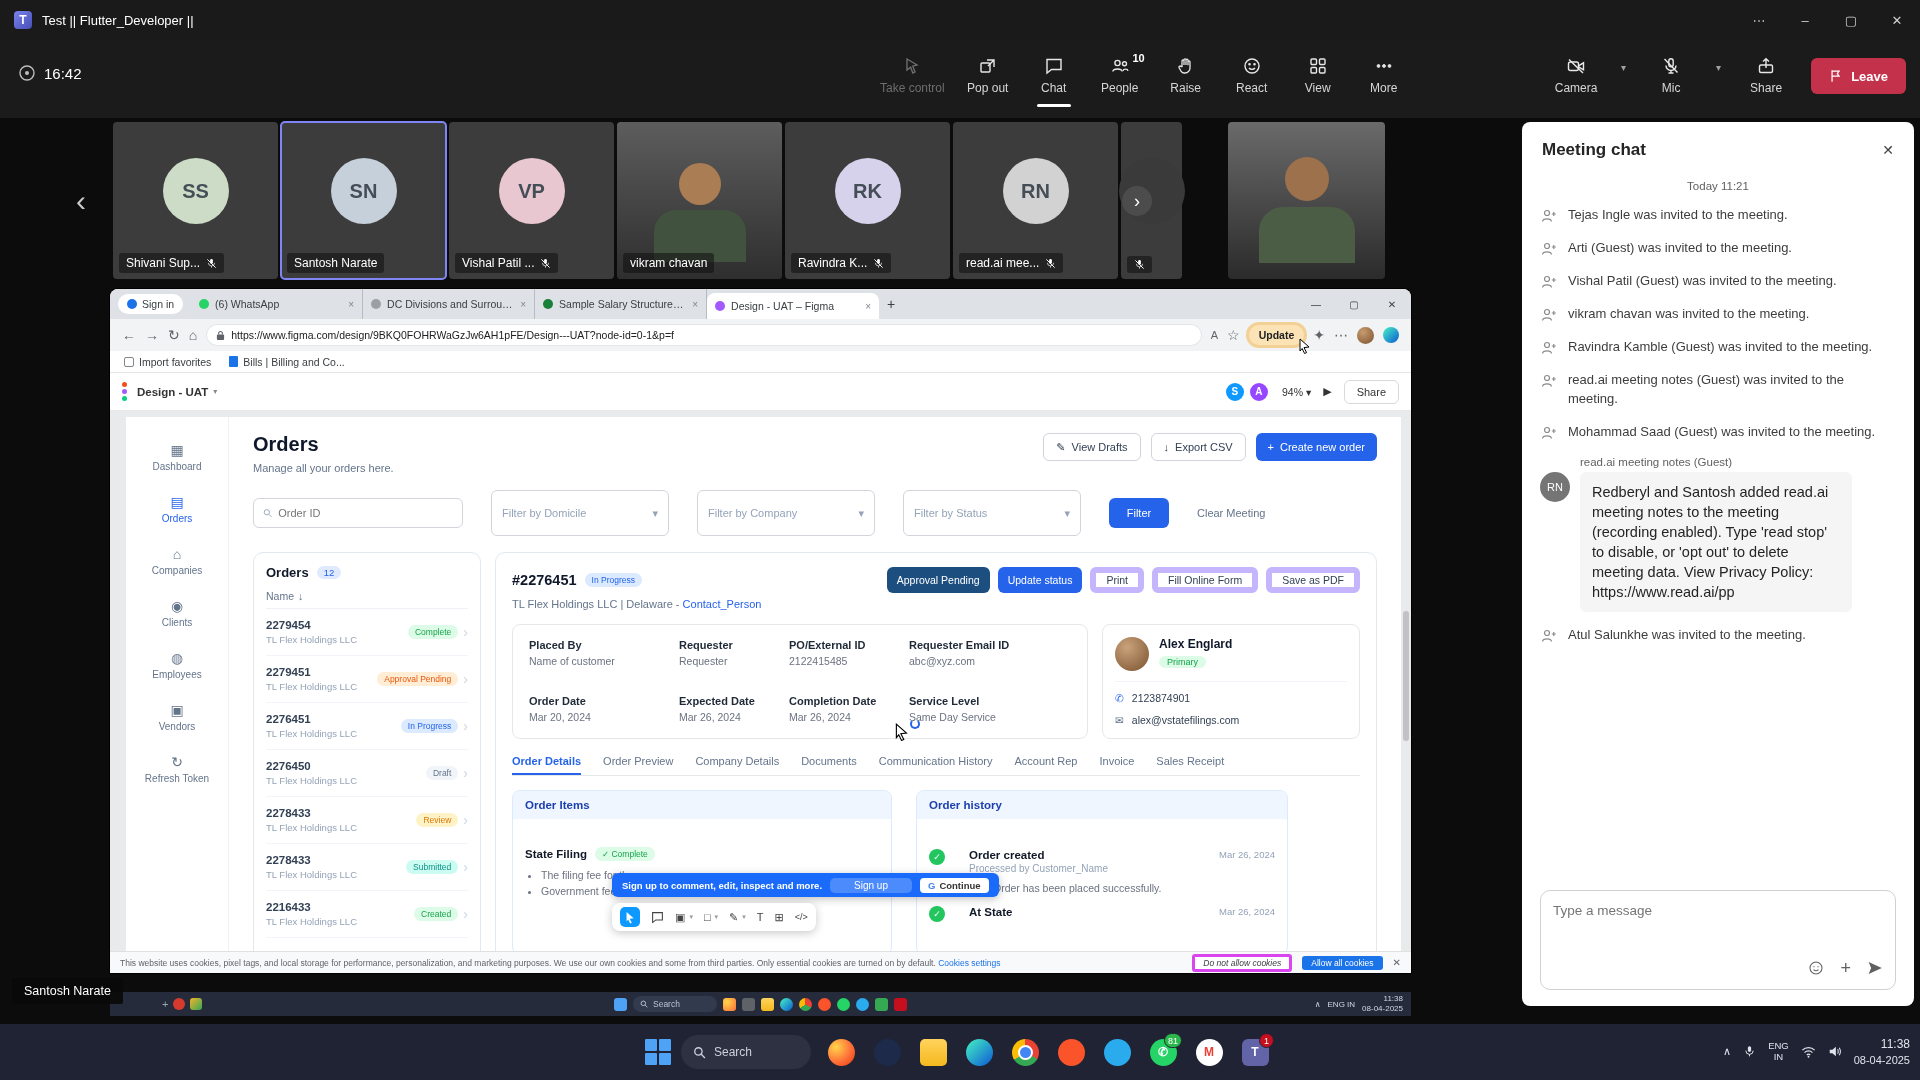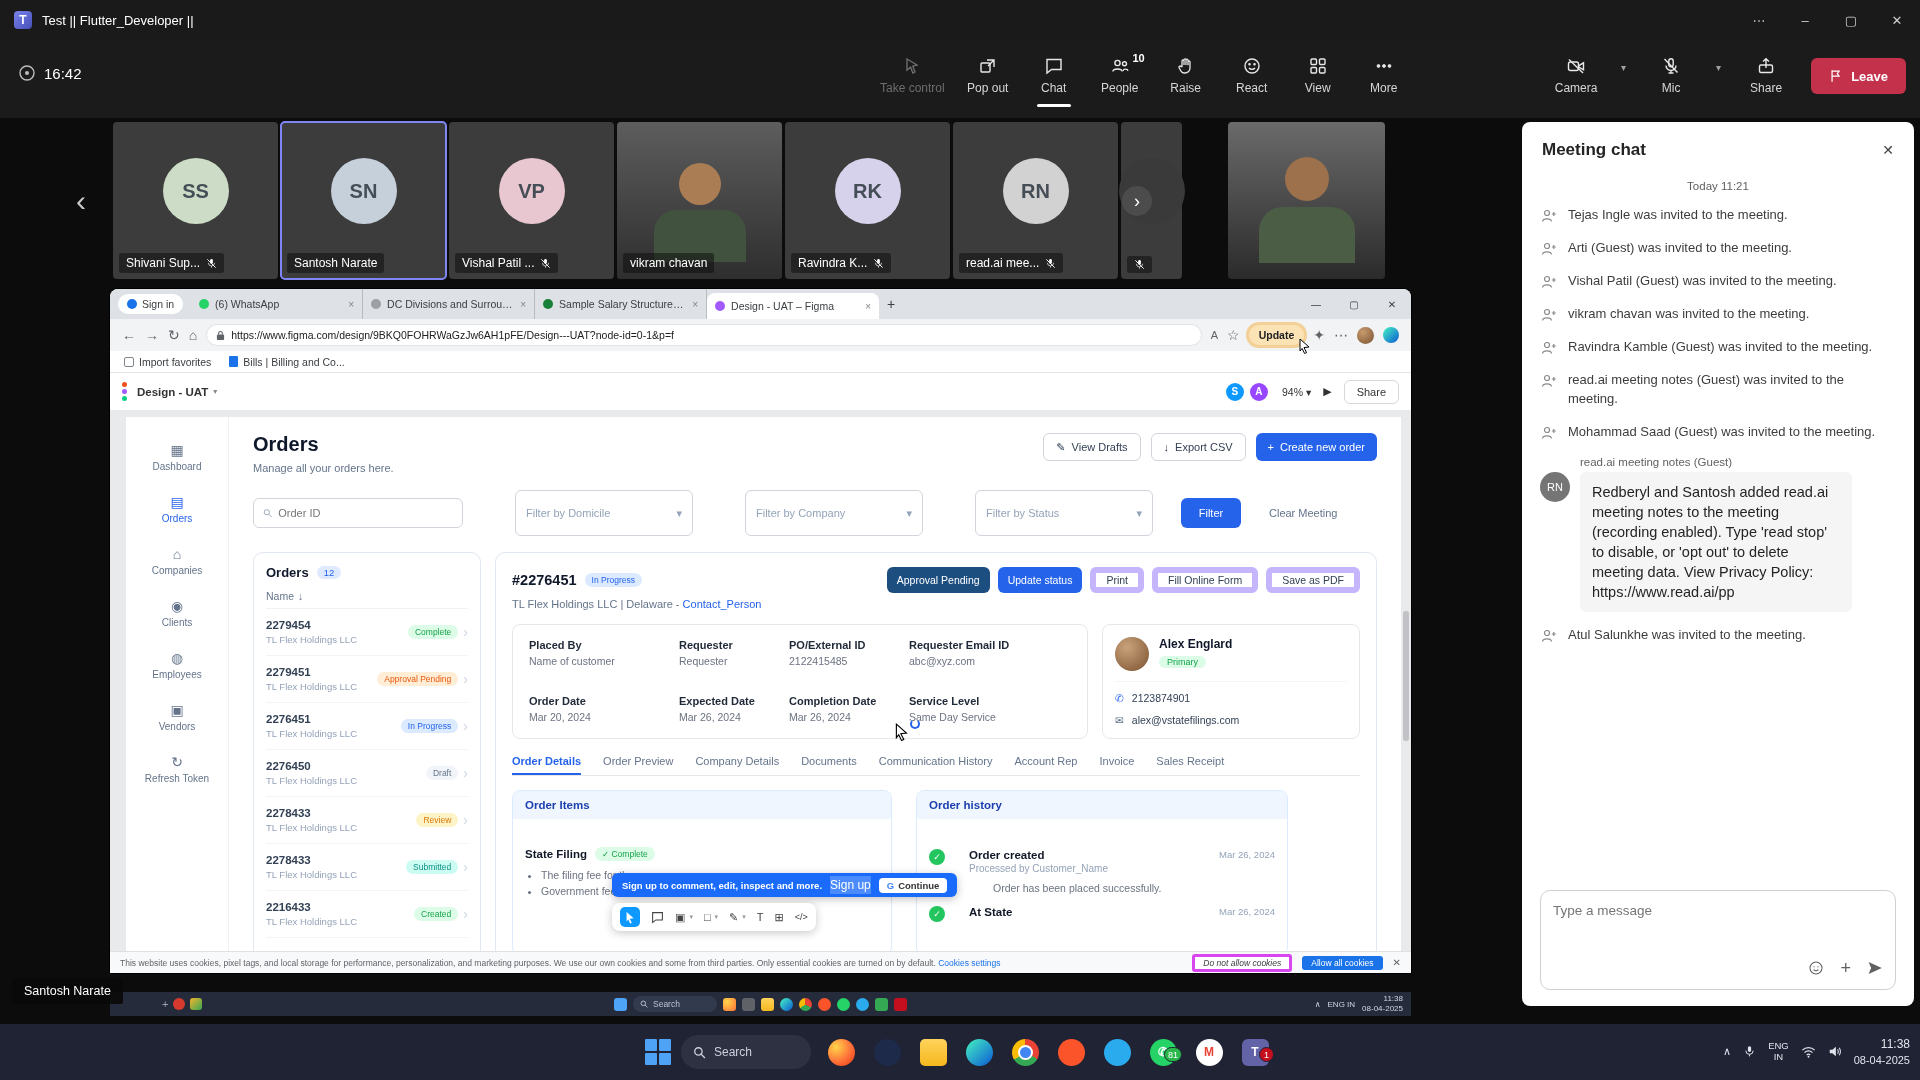--- a/index.html
+++ b/index.html
@@ -139,21 +139,21 @@
   .btn-o { height:28px; border:1px solid #d1d5db; border-radius:6px; padding:0 12px; font-size:11px;
     color:#334155; display:flex; align-items:center; gap:6px; background:#fff; white-space:nowrap; }
   .btn-b { height:28px; border-radius:6px; padding:0 12px; font-size:11px; color:#fff;
     background:#2563eb; display:flex; align-items:center; gap:6px; white-space:nowrap; }
   .filters { margin-top:16px; display:flex; gap:28px; align-items:center; }
   .f-input { width:210px; height:30px; border:1px solid #d1d5db; border-radius:6px; padding:0 9px;
     font-size:11px; color:#94a3b8; display:flex; align-items:center; gap:6px; }
   .f-input input { border:none; outline:none; width:100%; font-size:11px; color:#334155;
     font-family:"Liberation Sans",sans-serif; }
   .f-sel { width:178px; height:46px; border:1px solid #d1d5db; border-radius:6px; padding:0 10px;
-    font-size:11px; color:#94a3b8; display:flex; align-items:center; justify-content:space-between;margin-left:24px; }
+    font-size:11px; color:#94a3b8; display:flex; align-items:center; justify-content:space-between; }
   .f-btn { width:60px; height:30px; background:#2563eb; color:#fff; font-size:11px; border-radius:6px;
     display:flex; align-items:center; justify-content:center; }
   .f-clear { font-size:11px; color:#64748b; }
   .content-row { margin-top:16px; display:flex; gap:14px; align-items:stretch; height:420px; }
 
   .list-panel { width:228px; flex:none; border:1px solid #e2e8f0; border-radius:10px;
     padding:12px 12px 0; overflow:hidden; }
   .lp-head { display:flex; align-items:center; gap:8px; }
   .lp-title { font-size:13px; font-weight:bold; color:#0f172a; }
   .lp-count { background:#e0eaff; color:#2563eb; font-size:9.5px; padding:1px 7px; border-radius:99px; }
@@ -223,22 +223,22 @@
   .ev-title { font-size:11.5px; font-weight:bold; color:#111827; }
   .ev-date { font-size:9.5px; color:#94a3b8; }
   .ev-sub { font-size:10px; color:#94a3b8; margin-top:2px; }
   .ev-desc { font-size:10.5px; color:#6b7280; margin:8px 0 0 24px; }
 
   
   .signup-banner { position:absolute; left:502px; top:462px; height:24px; background:#1a6bfb;
     border-radius:6px; display:flex; align-items:center; gap:8px; padding:0 10px; z-index:8;
     box-shadow:0 2px 8px rgba(0,0,0,.25); }
   .sb-text { color:#fff; font-size:9.5px; font-weight:bold; white-space:nowrap; }
-  .sb-signup { background:rgba(255,255,255,.22); color:#fff; font-size:12px; padding:2px 0;
-    border-radius:0; white-space:nowrap; }
+  .sb-signup { background:rgba(255,255,255,.22); color:#fff; font-size:10px; padding:2px 24px;
+    border-radius:5px; white-space:nowrap; }
   .sb-cont { background:#fff; border-radius:4px; padding:2px 8px; display:flex; gap:4px;
     align-items:center; font-size:9.5px; color:#333; font-weight:bold; white-space:nowrap; }
   .sb-g { color:#4285f4; font-weight:bold; }
   .figma-toolbar { position:absolute; left:502px; top:492px; height:28px; background:#fff;
     border-radius:8px; box-shadow:0 2px 10px rgba(0,0,0,.22); display:flex; align-items:center;
     gap:11px; padding:0 8px; z-index:8; color:#444; font-size:11px; }
   .ft-active { width:20px; height:20px; background:#0d99ff; border-radius:5px; display:flex;
     align-items:center; justify-content:center; }
   .ft-chev { font-size:7px; color:#999; margin-left:-7px; }
   .cursor-arrow { position:absolute; z-index:30; }
@@ -314,21 +314,21 @@
   .ic-folder { background:linear-gradient(180deg,#ffd35c,#f5b81e); border-radius:5px; }
   .ic-edge { background:linear-gradient(135deg,#45f3c3,#0c59d4); }
   .ic-chrome { background:conic-gradient(#ea4335 0 33%, #34a853 0 66%, #fbbc05 0 100%); }
   .ic-chrome::after { content:""; width:11px; height:11px; border-radius:50%; background:#4285f4;
     border:2px solid #fff; }
   .ic-brave { background:#fb542b; }
   .ic-telegram { background:#2aabee; }
   .ic-whatsapp { background:#25d366; }
   .ic-gmail { background:#fff; color:#ea4335; }
   .ic-teams { background:#6264a7; border-radius:6px; }
-  .app-badge { position:absolute; top:15px; right:1px; min-width:15px; height:15px; border-radius:8px;
+  .app-badge { position:absolute; top:1px; right:1px; min-width:15px; height:15px; border-radius:8px;
     background:#2ab84b; color:#fff; font-size:9px; display:flex; align-items:center;
     justify-content:center; padding:0 3px; border:1px solid #202334; }
   .app-badge:empty { display:none; }
   .app[data-app="teams"] .app-badge { background:#c50f1f; }
   .tk-tray { position:absolute; right:10px; display:flex; align-items:center; gap:12px;
     color:#dfe3ec; }
   .tray-lang { font-size:9.5px; line-height:1.15; text-align:center; }
   .tray-time { text-align:right; line-height:1.3; }
   .tray-time .tt { font-size:12px; }
   .tray-time .td { font-size:11px; }

